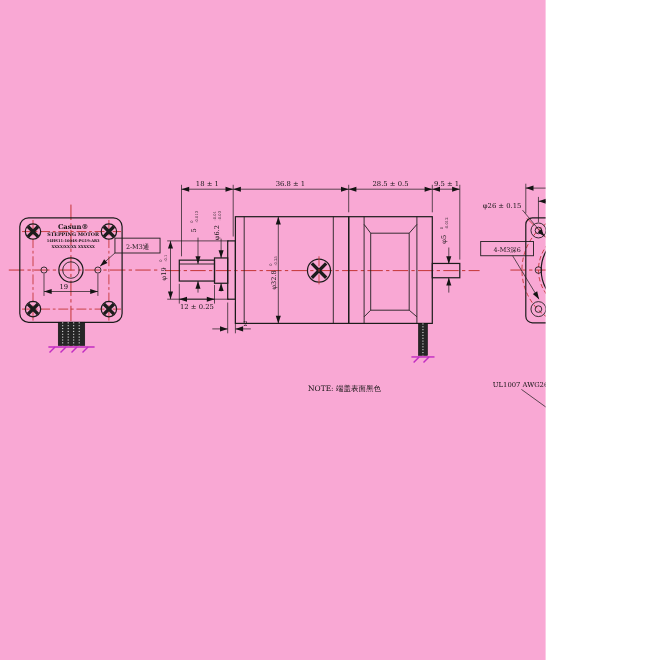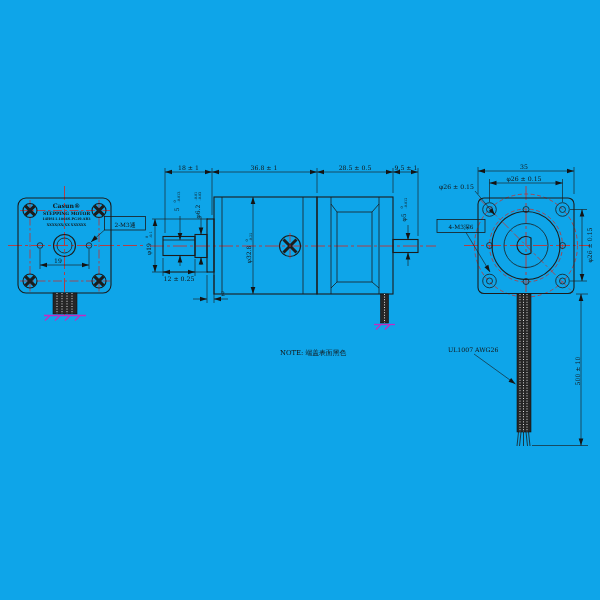--- a/index.html
+++ b/index.html
@@ -1,16 +1,16 @@
 <!DOCTYPE html>
 <html><head>
 <meta charset="utf-8">
 <style>
   html,body{margin:0;padding:0;background:#ffffff;}
-  #canvas{position:relative;width:600px;height:600px;background:#0ea5e9;overflow:hidden;}
+  #canvas{position:relative;width:496px;height:600px;background:#f9a8d4;overflow:hidden;}
   svg{display:block;}
   .ln{stroke:#1c1c1c;stroke-width:1.1;fill:none;}
   .ln2{stroke:#1c1c1c;stroke-width:0.8;fill:none;}
   .dimln{stroke:#1c1c1c;stroke-width:0.65;fill:none;}
   .cl{stroke:#c23434;stroke-width:0.9;fill:none;stroke-dasharray:14 3 3 3;}
   .clt{stroke:#c23434;stroke-width:0.8;fill:none;stroke-dasharray:9 2.5 2.5 2.5;}
   .rdc{stroke:#c23434;stroke-width:0.8;fill:none;stroke-dasharray:4 2.5;}
   .gnd{stroke:#c22cc2;stroke-width:1.3;fill:none;}
   .cross{stroke:#1c1c1c;stroke-width:3;fill:none;}
   .wire{fill:#262626;stroke:#111;stroke-width:0.6;}

